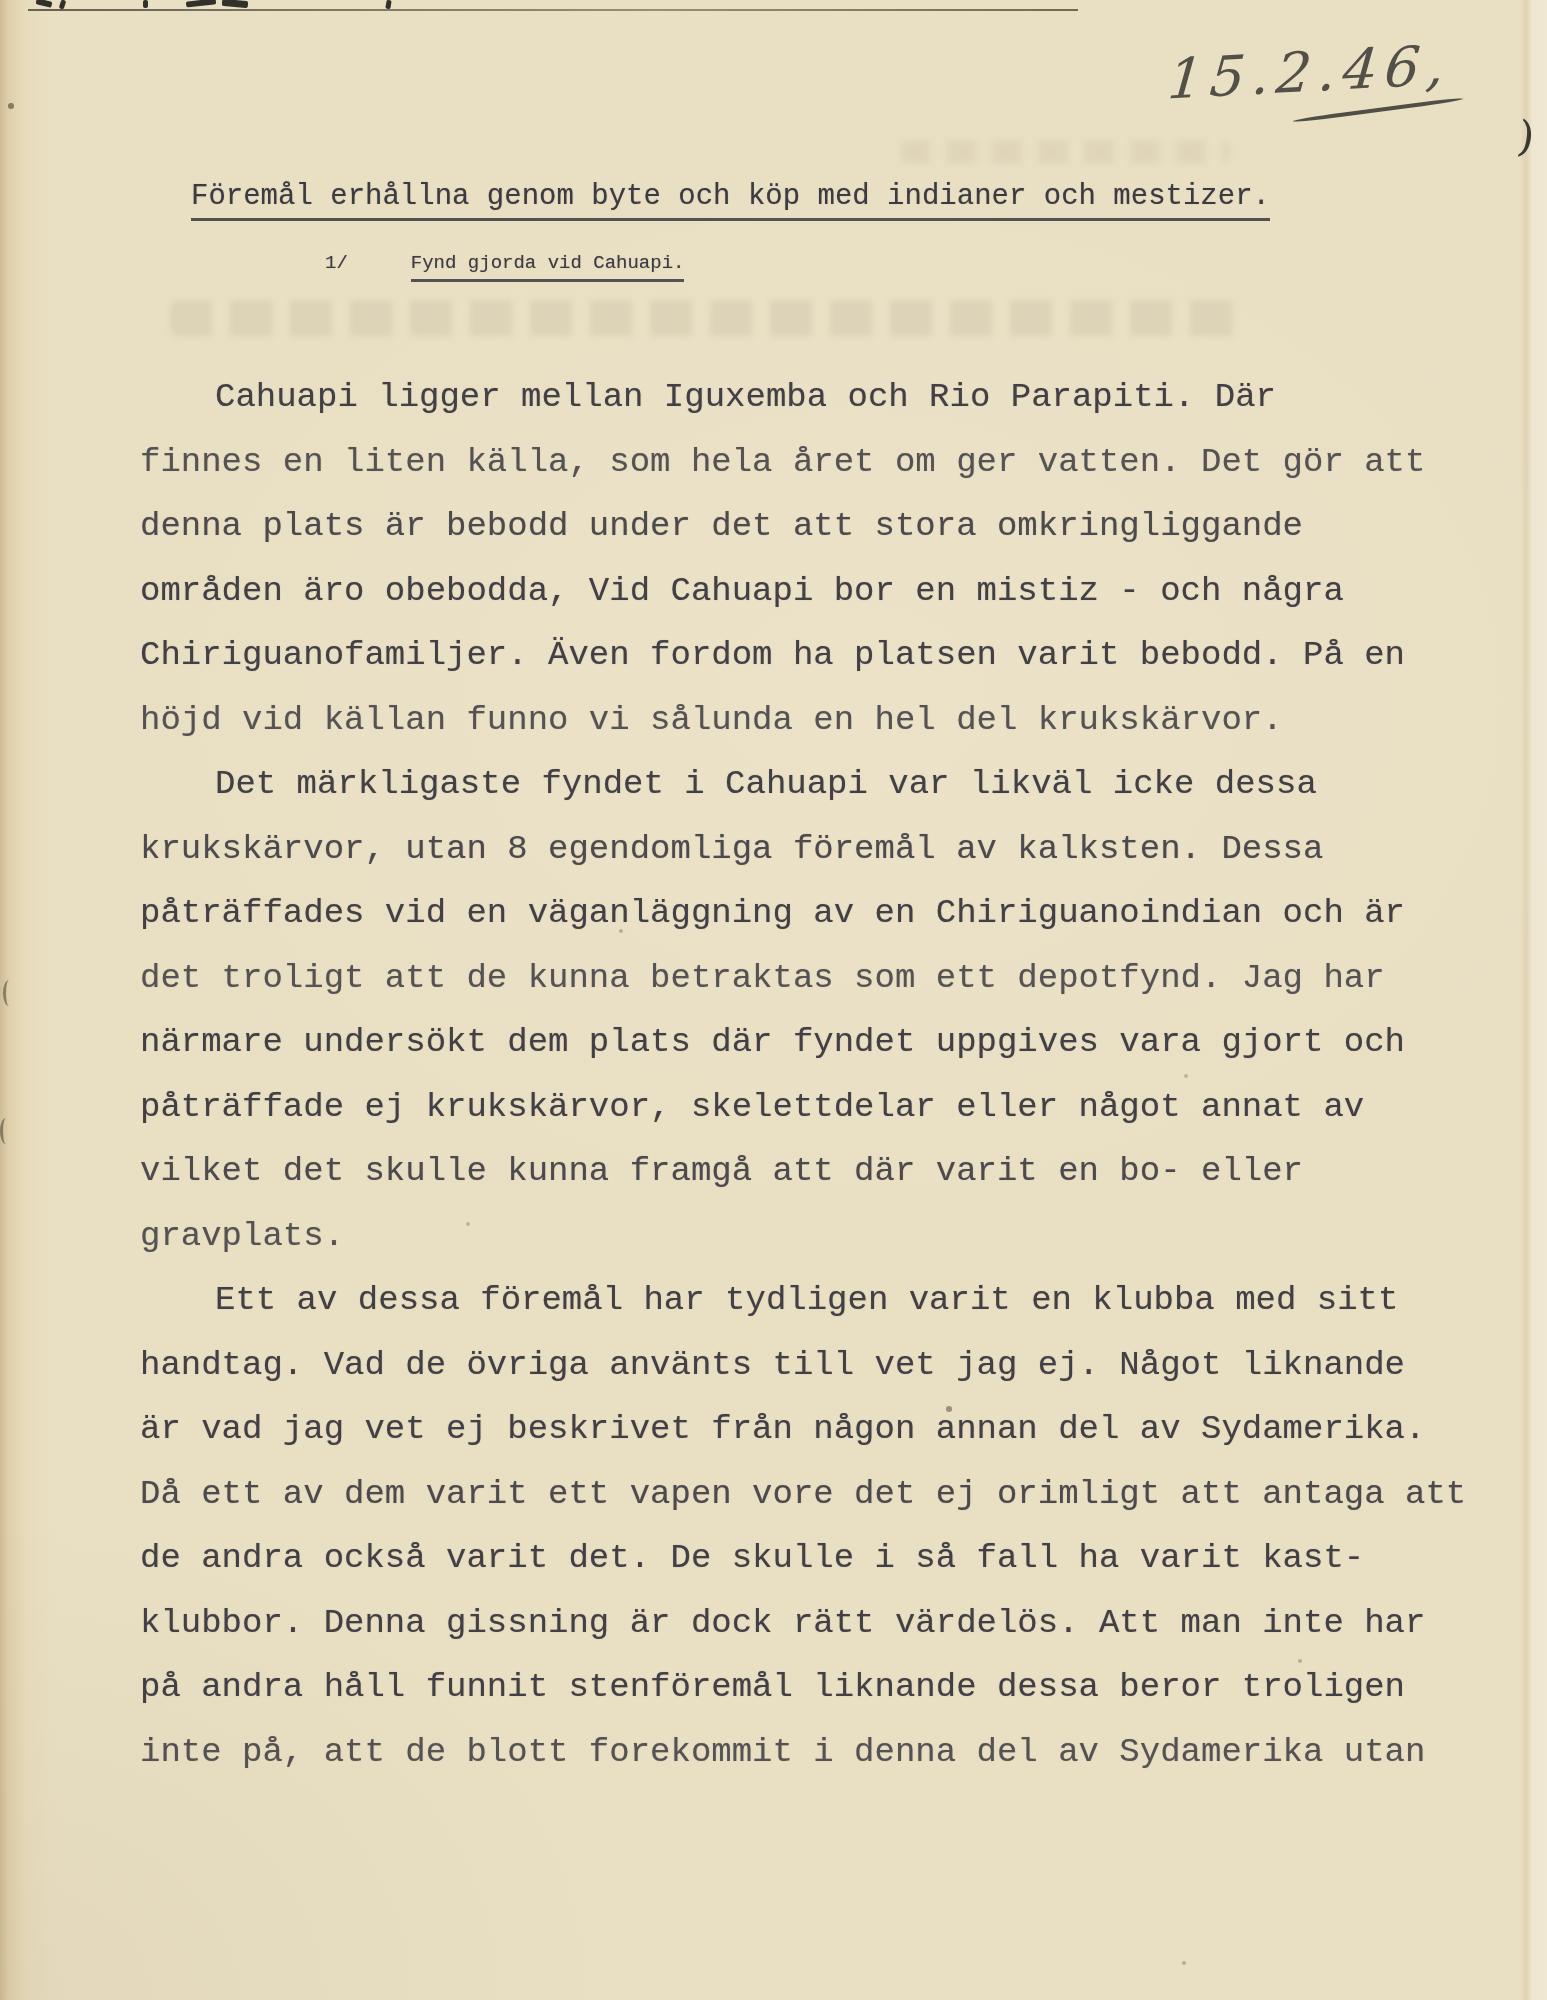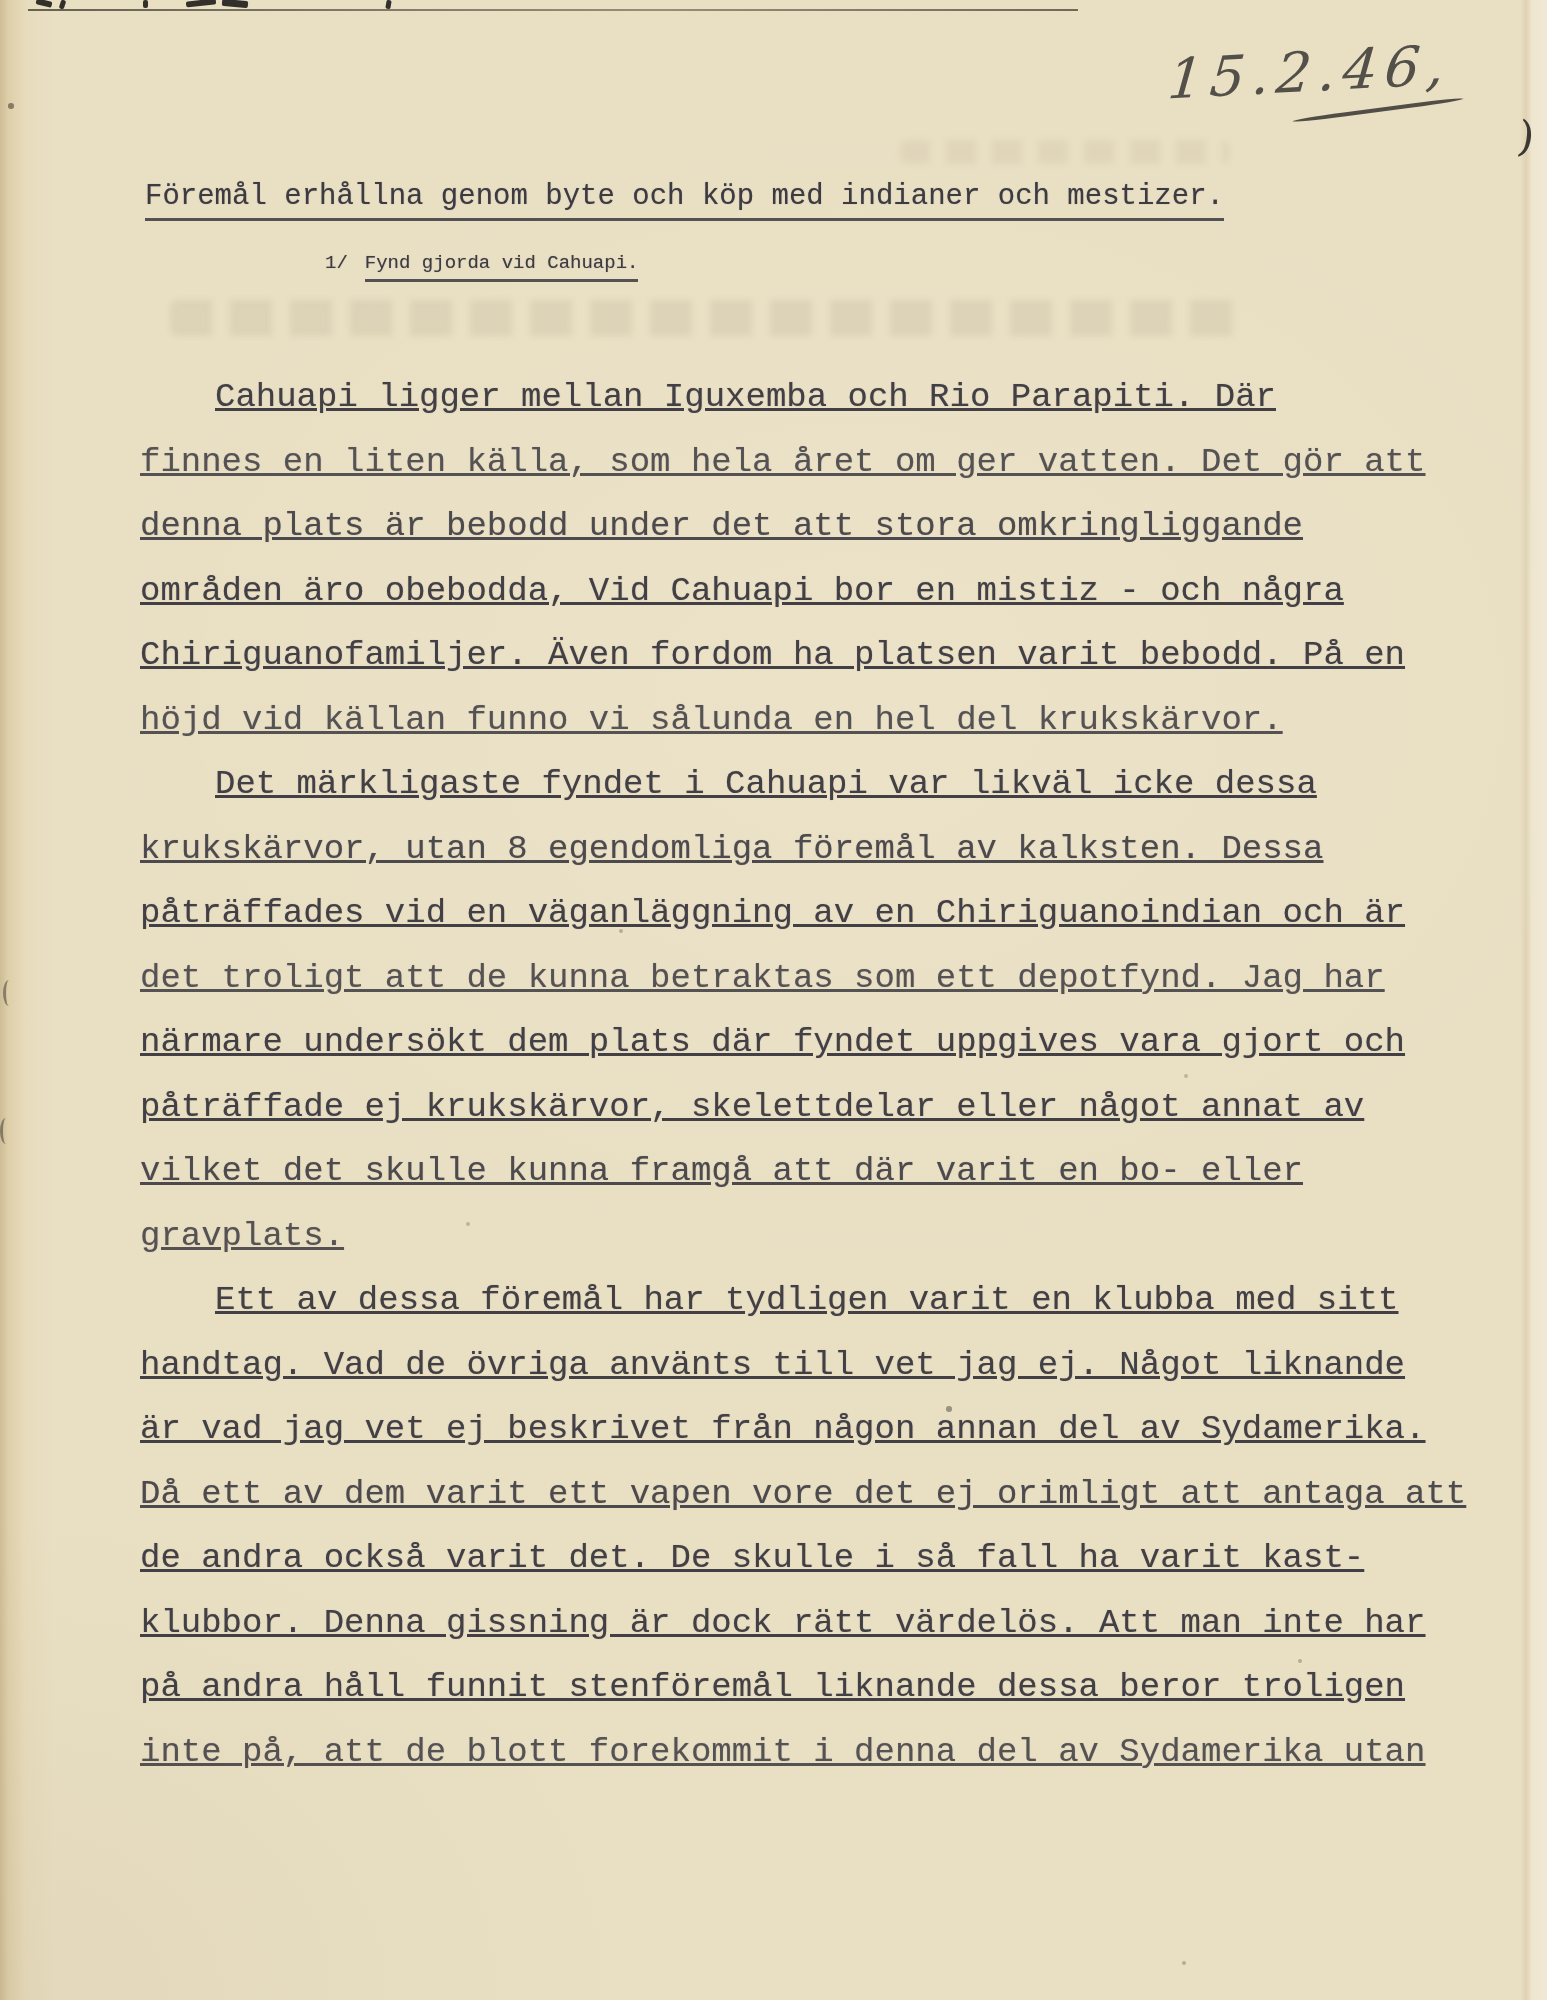--- a/index.html
+++ b/index.html
@@ -38,35 +38,35 @@
     transform:rotate(-7.5deg);
   }
   .edge-mark{
     position:absolute;left:1518px;top:112px;
     font-family:"DejaVu Serif",serif;font-size:42px;color:#3a3833;
     transform:rotate(8deg);
   }
   
   .title{position:absolute;left:145px;top:180px;font-size:29px;letter-spacing:0;white-space:nowrap;
     color:rgba(56,54,62,.95);text-shadow:0 0 1px rgba(56,54,62,.45);}
-  .u{border-bottom:3px solid rgba(58,56,64,.85);padding-bottom:5px;}
+  .u{border-bottom:3px solid rgba(58,56,64,.85);padding-bottom:5px;margin-left:46px;}
   .subtitle{position:absolute;left:325px;top:252px;font-size:19px;white-space:nowrap;
     color:rgba(56,54,62,.95);text-shadow:0 0 1px rgba(56,54,62,.45);}
   .subtitle .num{margin-right:17px;}
   
   .ghost{position:absolute;filter:blur(3px);opacity:.5;border-radius:8px;pointer-events:none;}
   .ghost1{left:170px;top:300px;width:1080px;height:36px;
     background:repeating-linear-gradient(90deg,rgba(150,139,112,.30) 0 42px,rgba(150,139,112,0) 42px 60px);}
   .ghost2{left:900px;top:140px;width:330px;height:24px;
     background:repeating-linear-gradient(90deg,rgba(150,139,112,.22) 0 30px,rgba(150,139,112,0) 30px 46px);}
   
   .body{
     position:absolute;left:140px;top:365px;width:1340px;
     font-size:34px;line-height:64.5px;white-space:pre;
-    color:rgba(58,56,64,.93);text-shadow:0 0 1px rgba(58,56,64,.40);text-decoration:underline;
+    color:rgba(58,56,64,.93);text-shadow:0 0 1px rgba(58,56,64,.40);
   }
   .body .line{height:64.5px;}
   .body .line.indent{text-indent:75px;}
   .body .line:nth-child(4n+2){opacity:.88;}
   .body .line:nth-child(5n+3){opacity:.93;}
   
   .specks{position:absolute;left:0;top:0;width:2px;height:2px;border-radius:50%;
     box-shadow:
       10px 105px 0 2px rgba(60,55,45,.55),
       620px 930px 0 1px rgba(90,80,60,.35),

